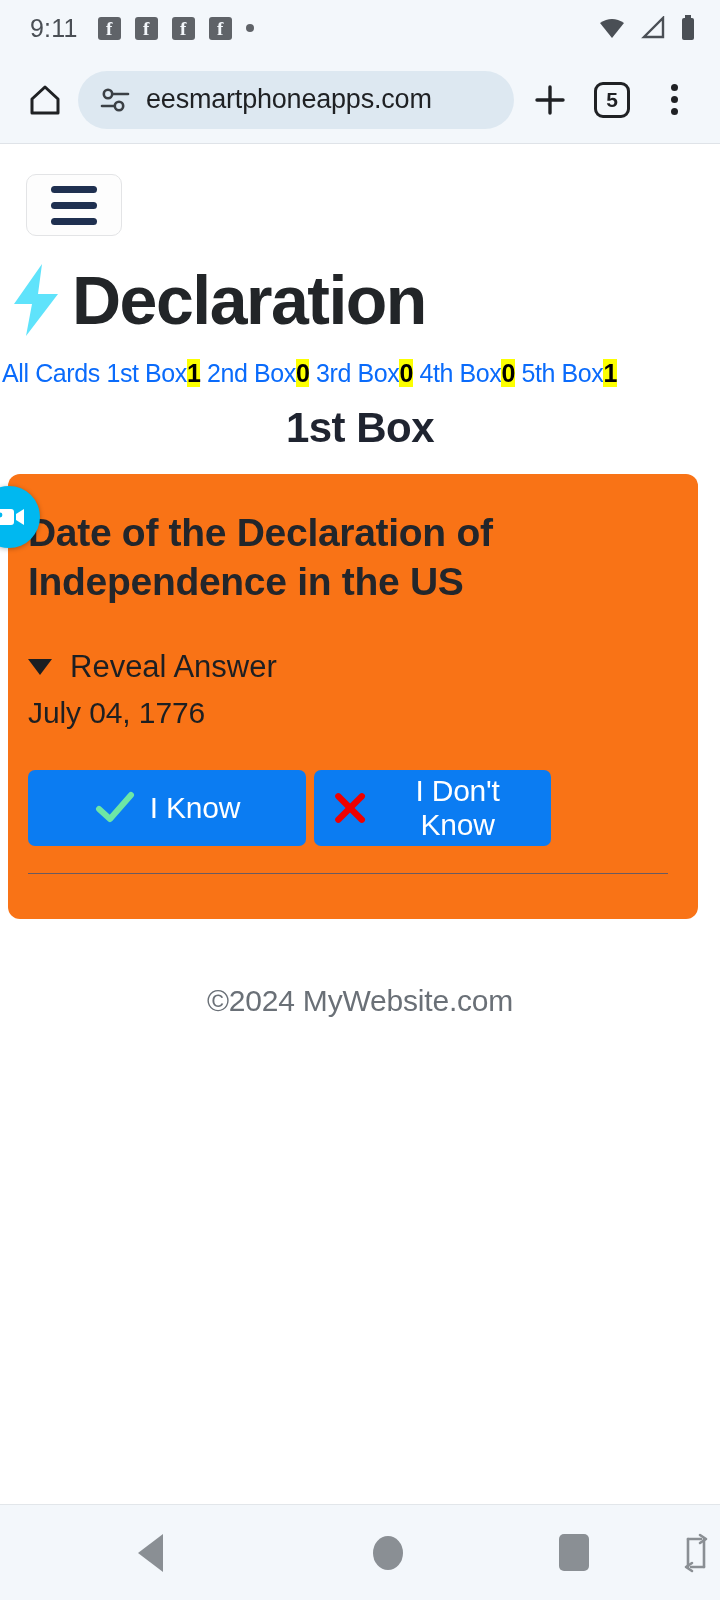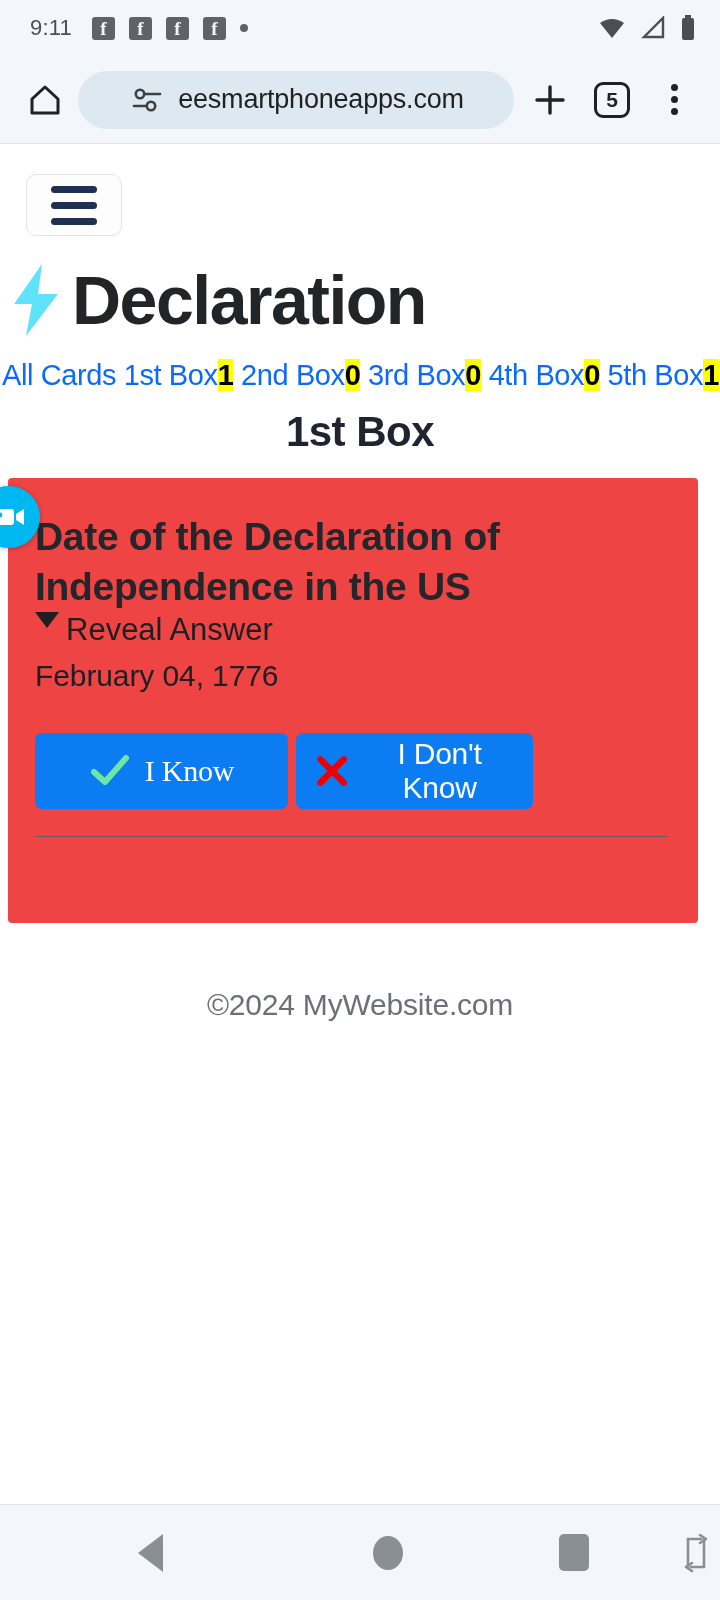--- a/index.html
+++ b/index.html
@@ -24,21 +24,21 @@
   
   .status-bar {
     height: 56px;
     background: #f3f7fb;
     display: flex;
     align-items: center;
     padding: 0 24px 0 30px;
     flex: 0 0 auto;
   }
   .status-time {
-    font-size: 22px;
+    font-size: 25px;
     color: #4a4f55;
     letter-spacing: 0.2px;
     margin-right: 20px;
   }
   .status-left-icons { display: flex; align-items: center; gap: 14px; flex: 1; }
   .fb-icon {
     width: 23px; height: 23px;
     background: #5f6368;
     border-radius: 3px;
     display: inline-flex;
@@ -73,21 +73,20 @@
     flex: 1;
     height: 58px;
     background: #dde8f1;
     border-radius: 29px;
     display: flex;
     align-items: center;
     padding: 0 18px 0 20px;
     gap: 14px;
     overflow: hidden;
     min-width: 0;
-    justify-content: center;
   }
   .url-text {
     font-size: 27px;
     color: #1f2124;
     white-space: nowrap;
     overflow: hidden;
     letter-spacing: -0.2px;
   }
   .tb-btn { width: 52px; height: 52px; display:flex; align-items:center; justify-content:center; flex:0 0 auto; }
   .tab-count {
@@ -142,21 +141,21 @@
     font-size: 68px;
     font-weight: bold;
     color: #222528;
     letter-spacing: -1.5px;
     line-height: 1;
   }
 
   .nav-links {
     margin-top: 22px;
     padding: 0 2px;
-    font-size: 29px;
+    font-size: 25px;
     color: #0a6bfb;
     line-height: 1.1;
     white-space: nowrap;
     letter-spacing: -0.4px;
   }
   .nav-links a { color: #0a6bfb; text-decoration: none; }
   .nav-count {
     background: #fcff00;
     color: #000000;
     font-weight: bold;
@@ -168,36 +167,38 @@
     font-weight: bold;
     color: #1f2430;
     margin-top: 16px;
     letter-spacing: -0.5px;
   }
 
   
   .card {
     margin: 22px 22px 0 8px;
     margin-right: 22px;
-    background: #ef4444;
-    border-radius: 4px;
-    padding: 34px 30px 0 27px;
+    background: #f97316;
+    border-radius: 12px;
+    padding: 34px 30px 0 20px;
     height: 445px;
     position: relative;
   }
   .card-question {
     font-size: 39px;
     font-weight: bold;
     color: #23262b;
     line-height: 1.28;
     letter-spacing: -0.3px;
   }
   .reveal-row {
     display: flex;
-    gap: 7px;
+    align-items: center;
+    gap: 18px;
+    margin-top: 42px;
   }
   .caret-down {
     width: 0; height: 0;
     border-left: 12px solid transparent;
     border-right: 12px solid transparent;
     border-top: 16px solid #1d1f22;
   }
   .reveal-label { font-size: 31px; color: #1d1f22; }
   .card-answer {
     font-size: 30px;
@@ -218,21 +219,21 @@
     border-radius: 7px;
     display: flex;
     align-items: center;
     justify-content: center;
     gap: 14px;
     color: #ffffff;
     font-size: 30px;
     padding: 0 18px;
     letter-spacing: -0.2px;
   }
-  .btn-know { width: 253px; font-family: Liberation Serif, serif; }
+  .btn-know { width: 278px; }
   .btn-dontknow { width: 237px; }
 
   .card-divider {
     margin-top: 27px;
     height: 1px;
     background: #6b5a5f;
     width: 100%;
   }
 
   .footer {
@@ -371,21 +372,21 @@
 
     <div class="box-title">1st Box</div>
 
     <div class="card">
       <div class="card-question">Date of the Declaration of Independence in the US</div>
 
       <div class="reveal-row">
         <span class="caret-down"></span>
         <span class="reveal-label">Reveal Answer</span>
       </div>
-      <div class="card-answer">February 04, 1776</div>
+      <div class="card-answer">July 04, 1776</div>
 
       <div class="card-actions">
         <button class="action-btn btn-know">
           <svg width="42" height="34" viewBox="0 0 42 34">
             <path d="M5 18 L16 28 L37 4" fill="none" stroke="#6ee7a5" stroke-width="6" stroke-linecap="round" stroke-linejoin="round"></path>
           </svg>
           <span>I Know</span>
         </button>
         <button class="action-btn btn-dontknow">
           <svg width="40" height="36" viewBox="0 0 40 36">

